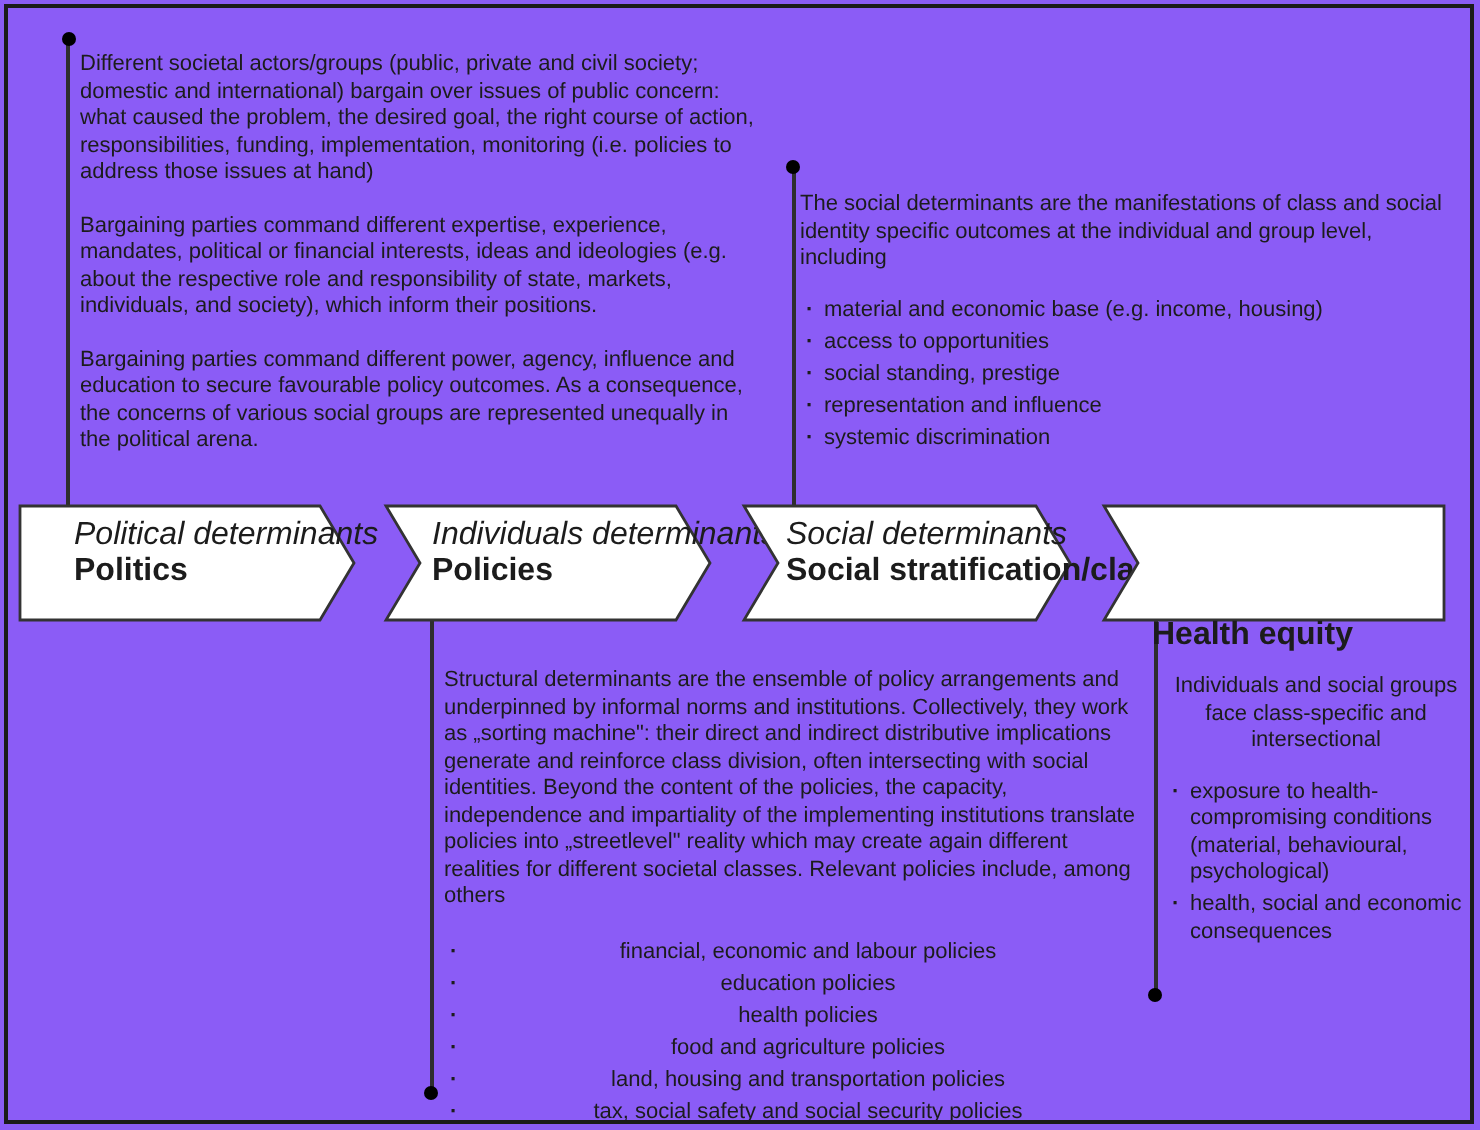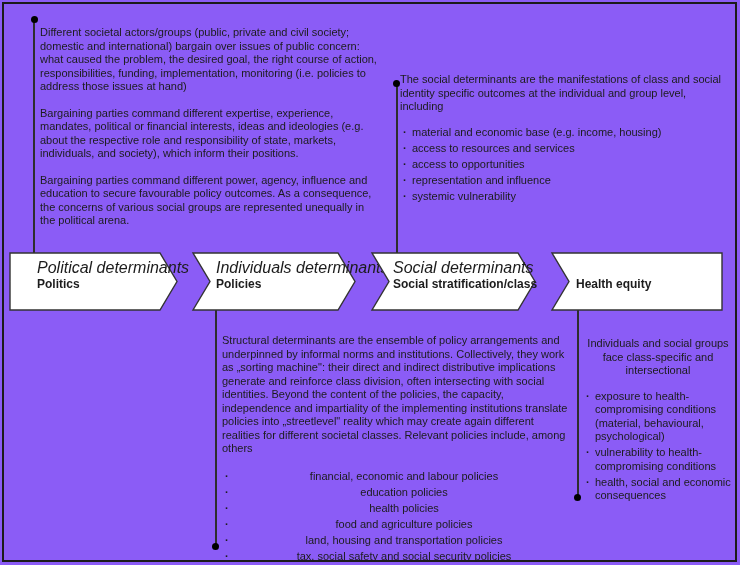--- a/index.html
+++ b/index.html
@@ -16,21 +16,21 @@
   .tblock { position:absolute; font-size:11px; line-height:13.5px; color:#1c1c1c; }
   .tblock p { margin:0 0 13px 0; }
   .tblock p:last-of-type { margin-bottom:0; }
   ul.bullets { list-style:none; margin:12px 0 0 0; padding:0; }
   ul.bullets li { position:relative; padding-left:12px; margin:0 0 2.5px 0; }
   ul.bullets li::before { content:"·"; position:absolute; left:3px; top:0; font-weight:700; }
   
   .arrow { position:absolute; top:253px; height:57px; }
   .arrow svg { position:absolute; left:0; top:0; overflow:visible; display:block; }
   .arrow .cat { position:absolute; top:6px; font-style:italic; font-size:16px; white-space:nowrap; }
-  .arrow .lbl { position:absolute; top:24px; font-weight:700; font-size:12px; white-space:nowrap; }
+  .arrow .lbl { position:absolute; top:24px; font-weight:700; font-size:16px; white-space:nowrap; }
 </style>
 </head>
 <body>
 
 <div class="canvas">
   <div class="frame"></div>
 
   <div class="vline" style="left:33px; top:20px; height:233px;"></div>
   <div class="dot" style="left:31px; top:16px;"></div>
 
@@ -42,28 +42,28 @@
 
   <div class="vline" style="left:577px; top:310px; height:188px;"></div>
   <div class="dot" style="left:574px; top:494px;"></div>
 
   <div class="tblock" style="left:40px; top:26px; width:340px;">
       <p>Different societal actors/groups (public, private and civil society; domestic and international) bargain over issues of public concern: what caused the problem, the desired goal, the right course of action, responsibilities, funding, implementation, monitoring (i.e. policies to address those issues at hand)</p>
       <p>Bargaining parties command different expertise, experience, mandates, political or financial interests, ideas and ideologies (e.g. about the respective role and responsibility of state, markets, individuals, and society), which inform their positions.</p>
       <p>Bargaining parties command different power, agency, influence and education to secure favourable policy outcomes. As a consequence, the concerns of various social groups are represented unequally in the political arena.</p>
     </div>
 
-  <div class="tblock" style="left:400px; top:73px; width:332px;">
+  <div class="tblock" style="left:400px; top:96px; width:332px;">
     <p style="margin-bottom:0;">The social determinants are the manifestations of class and social identity specific outcomes at the individual and group level, including</p>
     <ul class="bullets">
         <li>material and economic base (e.g. income, housing)</li>
-        <li>access to resources and services</li>
         <li>access to opportunities</li>
+        <li>social standing, prestige</li>
         <li>representation and influence</li>
-        <li>systemic vulnerability</li>
+        <li>systemic discrimination</li>
       </ul>
   </div>
 
   <div class="arrow" style="left:10px; width:167px;">
     <svg width="167" height="57" viewBox="0 0 167 57">
       <polygon points="0,0 150,0 167,28.5 150,57 0,57" fill="#ffffff" stroke="#333333" stroke-width="1.4"></polygon>
     </svg>
     <span class="cat" style="left:27px;">Political determinants</span>
     <span class="lbl" style="left:27px;">Politics</span>
   </div>
@@ -81,36 +81,35 @@
       <polygon points="0,0 146,0 163,28.5 146,57 0,57 17,28.5" fill="#ffffff" stroke="#333333" stroke-width="1.4"></polygon>
     </svg>
     <span class="cat" style="left:21px;">Social determinants</span>
     <span class="lbl" style="left:21px;">Social stratification/class</span>
   </div>
 
   <div class="arrow" style="left:552px; width:170px;">
     <svg width="170" height="57" viewBox="0 0 170 57">
       <polygon points="0,0 170,0 170,57 0,57 17,28.5" fill="#ffffff" stroke="#333333" stroke-width="1.4"></polygon>
     </svg>
-    <span class="lbl" style="left:24px;">Health equity</span>
+    <span class="lbl" style="left:24px;margin-top:32px;">Health equity</span>
   </div>
 
   <div class="tblock" style="left:222px; top:334px; width:352px;">
     <p style="margin-bottom:0;">Structural determinants are the ensemble of policy arrangements and underpinned by informal norms and institutions. Collectively, they work as „sorting machine": their direct and indirect distributive implications generate and reinforce class division, often intersecting with social identities. Beyond the content of the policies, the capacity, independence and impartiality of the implementing institutions translate policies into „streetlevel" reality which may create again different realities for different societal classes. Relevant policies include, among others</p>
     <ul class="bullets" style="margin-top:14px;text-align:center;">
         <li>financial, economic and labour policies</li>
         <li>education policies</li>
         <li>health policies</li>
         <li>food and agriculture policies</li>
         <li>land, housing and transportation policies</li>
         <li>tax, social safety and social security policies</li>
       </ul>
   </div>
 
   <div class="tblock" style="left:583px; top:337px; width:150px;">
     <p style="margin-bottom:0;text-align:center;">Individuals and social groups face class-specific and intersectional</p>
     <ul class="bullets">
         <li>exposure to health-compromising conditions (material, behavioural, psychological)</li>
-        <li>vulnerability to health-compromising conditions</li>
         <li>health, social and economic consequences</li>
       </ul>
   </div>
 </div>
 
 </body></html>

